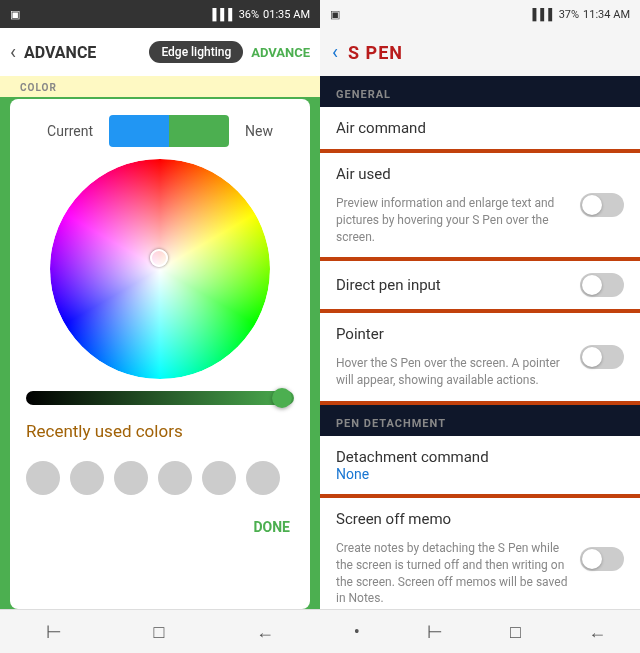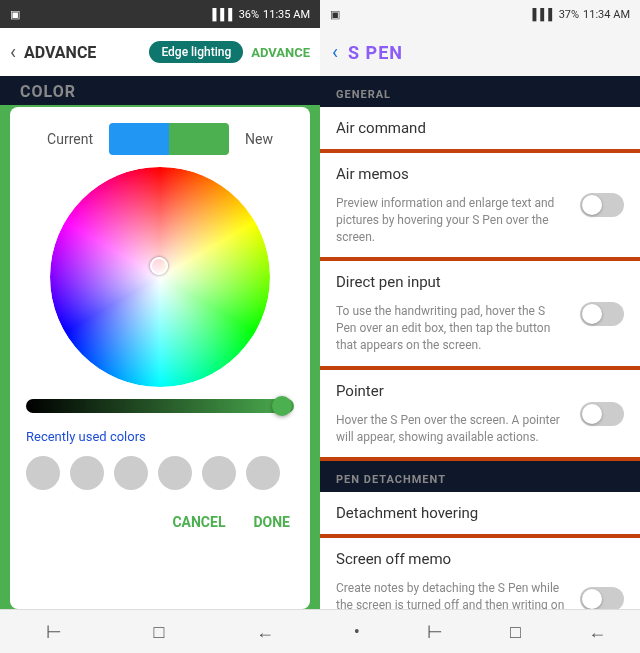--- a/index.html
+++ b/index.html
@@ -60,39 +60,39 @@
     }
 
     .left-header .header-title {
       font-size: 16px;
       font-weight: bold;
       color: #333;
       flex: 1;
     }
 
     .edge-lighting-badge {
-      background: #0f766e;
+      background: #404040;
       color: white;
       border-radius: 20px;
       padding: 4px 12px;
       font-size: 12px;
       font-weight: 500;
     }
 
     .left-header .preview-btn {
       color: #4CAF50;
       font-size: 13px;
       font-weight: bold;
       cursor: pointer;
     }
 
     .color-section-label {
-      background: #0f172a;
+      background: #fef9c3;
       padding: 6px 20px 4px;
-      font-size: 16px;
+      font-size: 10px;
       font-weight: bold;
       color: #888;
       letter-spacing: 1px;
     }
 
     .color-picker-card {
       background: white;
       margin: 2px 10px 0;
       border-radius: 8px;
       padding: 16px;
@@ -184,23 +184,23 @@
       box-shadow: 0 1px 4px rgba(0,0,0,0.4);
       cursor: pointer;
     }
 
     
     .recently-used-section {
       width: 100%;
     }
 
     .recently-used-label {
-      font-size: 13px;
-      color: #1d4ed8;
-      margin-bottom: 12px;
+      font-size: 17px;
+      color: #a16207;
+      margin-bottom: 20px;
     }
 
     .recently-used-circles {
       display: flex;
       gap: 10px;
     }
 
     .color-circle {
       width: 34px;
       height: 34px;
@@ -292,21 +292,21 @@
 
     .right-header .back-btn {
       color: #1976D2;
       font-size: 20px;
       cursor: pointer;
     }
 
     .right-header .page-title {
       font-size: 18px;
       font-weight: bold;
-      color: #8b5cf6;
+      color: #b91c1c;
       letter-spacing: 1px;
     }
 
     .settings-scroll {
       flex: 1;
       overflow-y: auto;
       background: #f5f5f5;
     }
 
     .section-header {
@@ -392,21 +392,21 @@
   </style>
 </head>
 <body>
 
 <div class="left-panel">
 
   <div class="left-status-bar">
     <span class="status-left">▣</span>
     <div class="status-right">
       <span>▌▌▌ 36%</span>
-      <span>11:35 AM</span>
+      <span>01:35 AM</span>
     </div>
   </div>
 
   <div class="left-header">
     <span class="back-arrow">‹</span>
     <span class="header-title">ADVANCE</span>
     <span class="edge-lighting-badge">Edge lighting</span>
     <span class="preview-btn">ADVANCE</span>
   </div>
 
@@ -467,21 +467,20 @@
         <div class="color-circle"></div>
         <div class="color-circle"></div>
         <div class="color-circle"></div>
         <div class="color-circle"></div>
         <div class="color-circle"></div>
         <div class="color-circle"></div>
       </div>
     </div>
 
     <div class="color-picker-buttons">
-      <span class="cancel-btn">CANCEL</span>
       <span class="done-btn">DONE</span>
     </div>
 
   </div>
 
   <div class="left-bottom-nav">
     <span class="nav-icon">⊢</span>
     <span class="nav-icon">□</span>
     <span class="nav-icon">←</span>
   </div>
@@ -508,53 +507,53 @@
     <div class="section-header">GENERAL</div>
 
     <div class="setting-item">
       <div class="setting-item-content">
         <div class="setting-title">Air command</div>
       </div>
     </div>
 
     <div class="setting-item">
       <div class="setting-item-content">
-        <div class="setting-title">Air memos</div>
+        <div class="setting-title">Air used</div>
         <div class="setting-desc">Preview information and enlarge text and pictures by hovering your S Pen over the screen.</div>
       </div>
       <div class="toggle">
         <div class="toggle-knob"></div>
       </div>
     </div>
 
     <div class="setting-item">
       <div class="setting-item-content">
         <div class="setting-title">Direct pen input</div>
-        <div class="setting-desc">To use the handwriting pad, hover the S Pen over an edit box, then tap the button that appears on the screen.</div>
       </div>
       <div class="toggle">
         <div class="toggle-knob"></div>
       </div>
     </div>
 
     <div class="setting-item">
       <div class="setting-item-content">
         <div class="setting-title">Pointer</div>
         <div class="setting-desc">Hover the S Pen over the screen. A pointer will appear, showing available actions.</div>
       </div>
       <div class="toggle">
         <div class="toggle-knob"></div>
       </div>
     </div>
 
     <div class="section-header">PEN DETACHMENT</div>
 
     <div class="setting-item">
       <div class="setting-item-content">
-        <div class="setting-title">Detachment hovering</div>
+        <div class="setting-title">Detachment command</div>
+        <div class="setting-link">None</div>
       </div>
     </div>
 
     <div class="setting-item">
       <div class="setting-item-content">
         <div class="setting-title">Screen off memo</div>
         <div class="setting-desc">Create notes by detaching the S Pen while the screen is turned off and then writing on the screen. Screen off memos will be saved in Notes.</div>
       </div>
       <div class="toggle">
         <div class="toggle-knob"></div>

